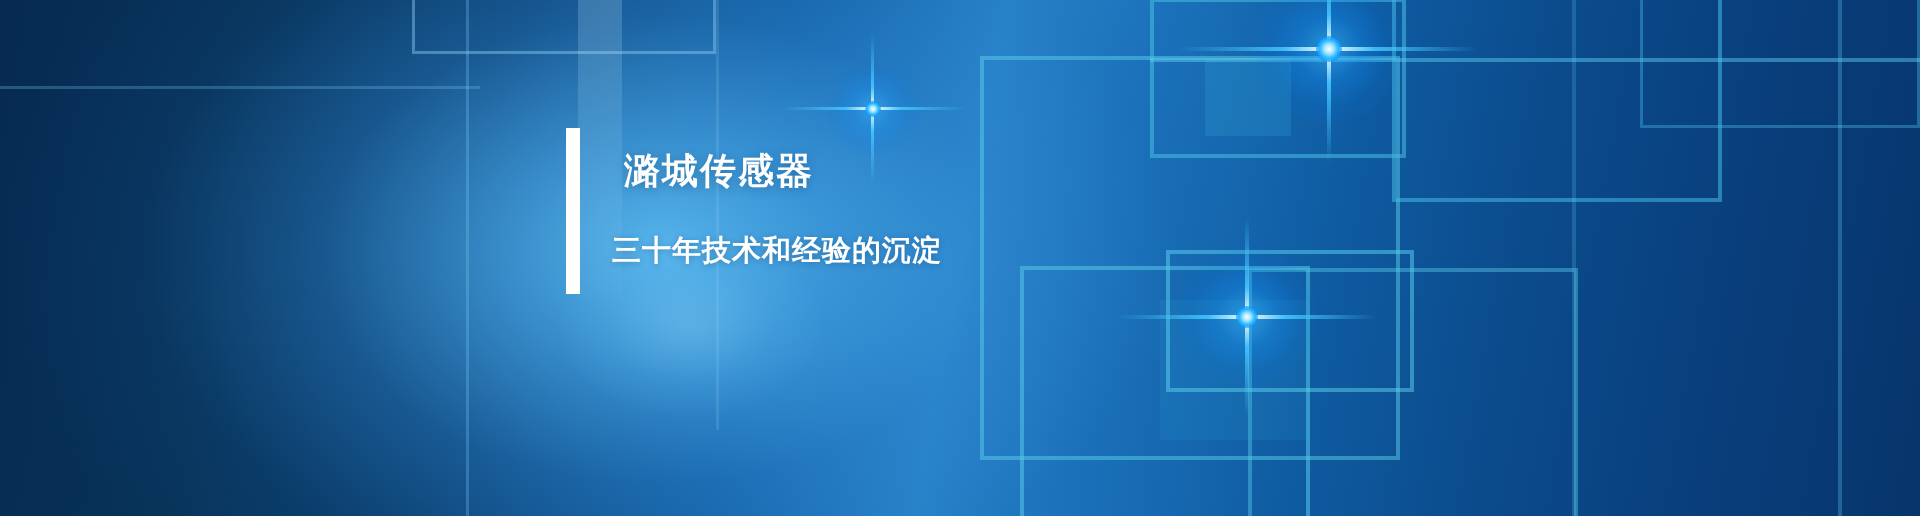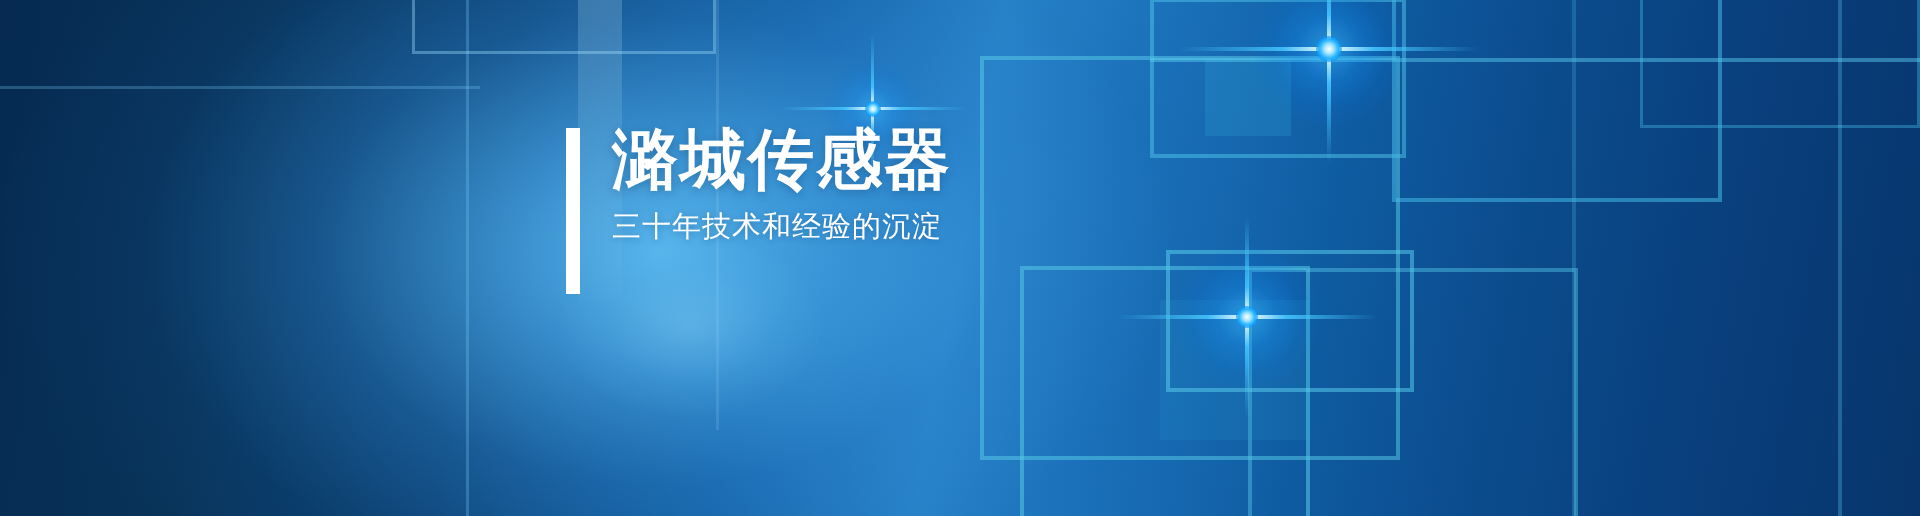--- a/index.html
+++ b/index.html
@@ -86,32 +86,32 @@
     height:166px;
   }
   .copy{
     display:flex;
     flex-direction:column;
     justify-content:flex-start;
     padding-top:0px;
   }
   .title{
     color:#ffffff;
-    font-size:66px;
+    font-size:36px;
     font-weight:bold;
     letter-spacing:2px;
     line-height:62px;
-    margin:0;
+    margin:12px;
     white-space:nowrap;
     text-shadow:0 2px 10px rgba(4,40,80,0.30);
   }
   .sub{
     color:#ffffff;
     font-size:29px;
-    font-weight:normal;
+    font-weight:bold;
     letter-spacing:1px;
     line-height:41px;
     margin:0;
     white-space:nowrap;
     text-shadow:0 1px 6px rgba(4,40,80,0.30);
   }
   .sub.first{margin-top:16px;}
 </style>
 </head>
 <body>

